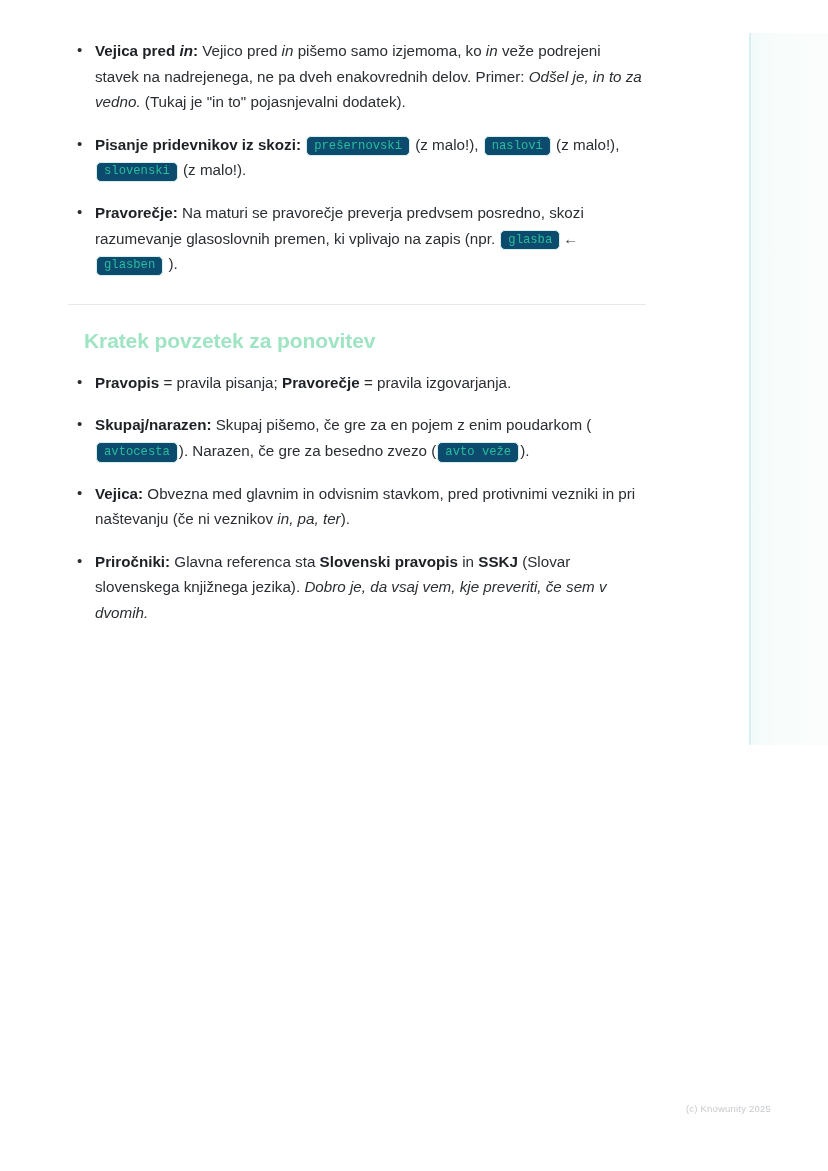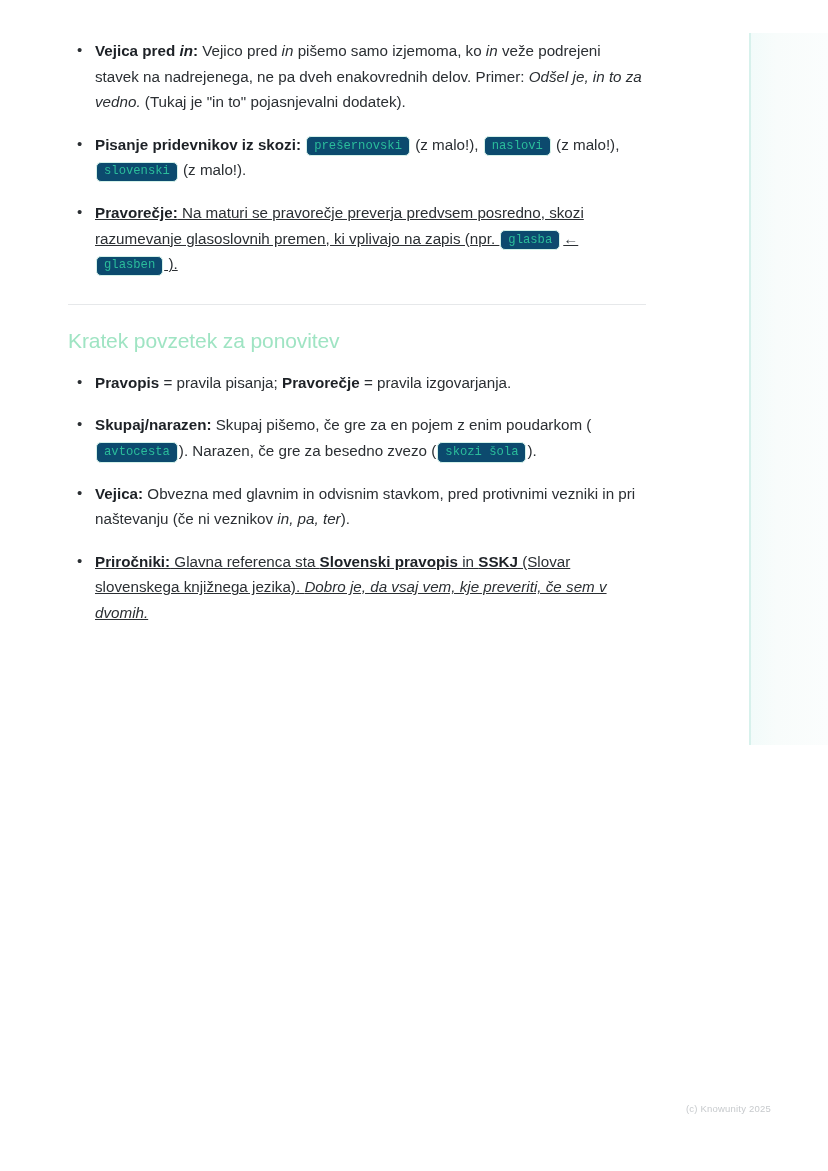--- a/index.html
+++ b/index.html
@@ -55,21 +55,21 @@
     padding: 0;
   }
   ul.bullets > li {
     position: relative;
     padding-left: 27px;
     margin: 0 0 17px 0;
     font-size: 15.2px;
     line-height: 25.6px;
     color: #2b2f33;
   }
-  ul.bullets > li:last-child { margin-bottom: 0; text-decoration: underline; }
+  ul.bullets > li:last-child { margin-bottom: 0; }
   ul.bullets > li::before {
     content: "\2022";
     position: absolute;
     left: 9px;
     top: -1px;
     font-size: 15px;
     line-height: 25.6px;
     color: #2b2f33;
   }
 
@@ -98,23 +98,23 @@
 
   hr.divider {
     border: none;
     border-top: 1px solid #e6e8ea;
     margin: 27px 0 0 0;
     width: 100%;
   }
 
   h2.section-title {
     font-size: 21px;
-    font-weight: normal;
+    font-weight: bold;
     color: #9fe4c3;
-    margin: 24px 0 17px 0;
+    margin: 24px 0 17px 16px;
     letter-spacing: -0.1px;
   }
 
   
   .footer {
     position: absolute;
     left: 686px;
     top: 1103px;
     width: 160px;
     font-size: 9.5px;
@@ -137,21 +137,21 @@
         <li><strong>Pisanje pridevnikov iz skozi:</strong><span> </span><code class="chip">prešernovski</code><span> (z malo!), </span><code class="chip">naslovi</code><span> (z malo!), </span><code class="chip">slovenski</code><span> (z malo!).</span></li>
         <li><strong>Pravorečje:</strong><span> Na maturi se pravorečje preverja predvsem posredno, skozi razumevanje glasoslovnih premen, ki vplivajo na zapis (npr. </span><code class="chip">glasba</code><span class="arrow">←</span><code class="chip">glasben</code><span> ).</span></li>
       </ul>
 
     <hr class="divider">
 
     <h2 class="section-title">Kratek povzetek za ponovitev</h2>
 
     <ul class="bullets" id="summary-list">
         <li><strong>Pravopis</strong><span> = pravila pisanja; </span><strong>Pravorečje</strong><span> = pravila izgovarjanja.</span></li>
-        <li><strong>Skupaj/narazen:</strong><span> Skupaj pišemo, če gre za en pojem z enim poudarkom (</span><code class="chip">avtocesta</code><span>). Narazen, če gre za besedno zvezo (</span><code class="chip">skozi šola</code><span>).</span></li>
+        <li><strong>Skupaj/narazen:</strong><span> Skupaj pišemo, če gre za en pojem z enim poudarkom (</span><code class="chip">avtocesta</code><span>). Narazen, če gre za besedno zvezo (</span><code class="chip">avto veže</code><span>).</span></li>
         <li><strong>Vejica:</strong><span> Obvezna med glavnim in odvisnim stavkom, pred protivnimi vezniki in pri naštevanju (če ni veznikov </span><em>in, pa, ter</em><span>).</span></li>
         <li><strong>Priročniki:</strong><span> Glavna referenca sta </span><strong>Slovenski pravopis</strong><span> in </span><strong>SSKJ</strong><span> (Slovar slovenskega knjižnega jezika). </span><em>Dobro je, da vsaj vem, kje preveriti, če sem v dvomih.</em></li>
       </ul>
 
   </div>
 
   <div class="footer">(c) Knowunity 2025</div>
 
 </div>
 

